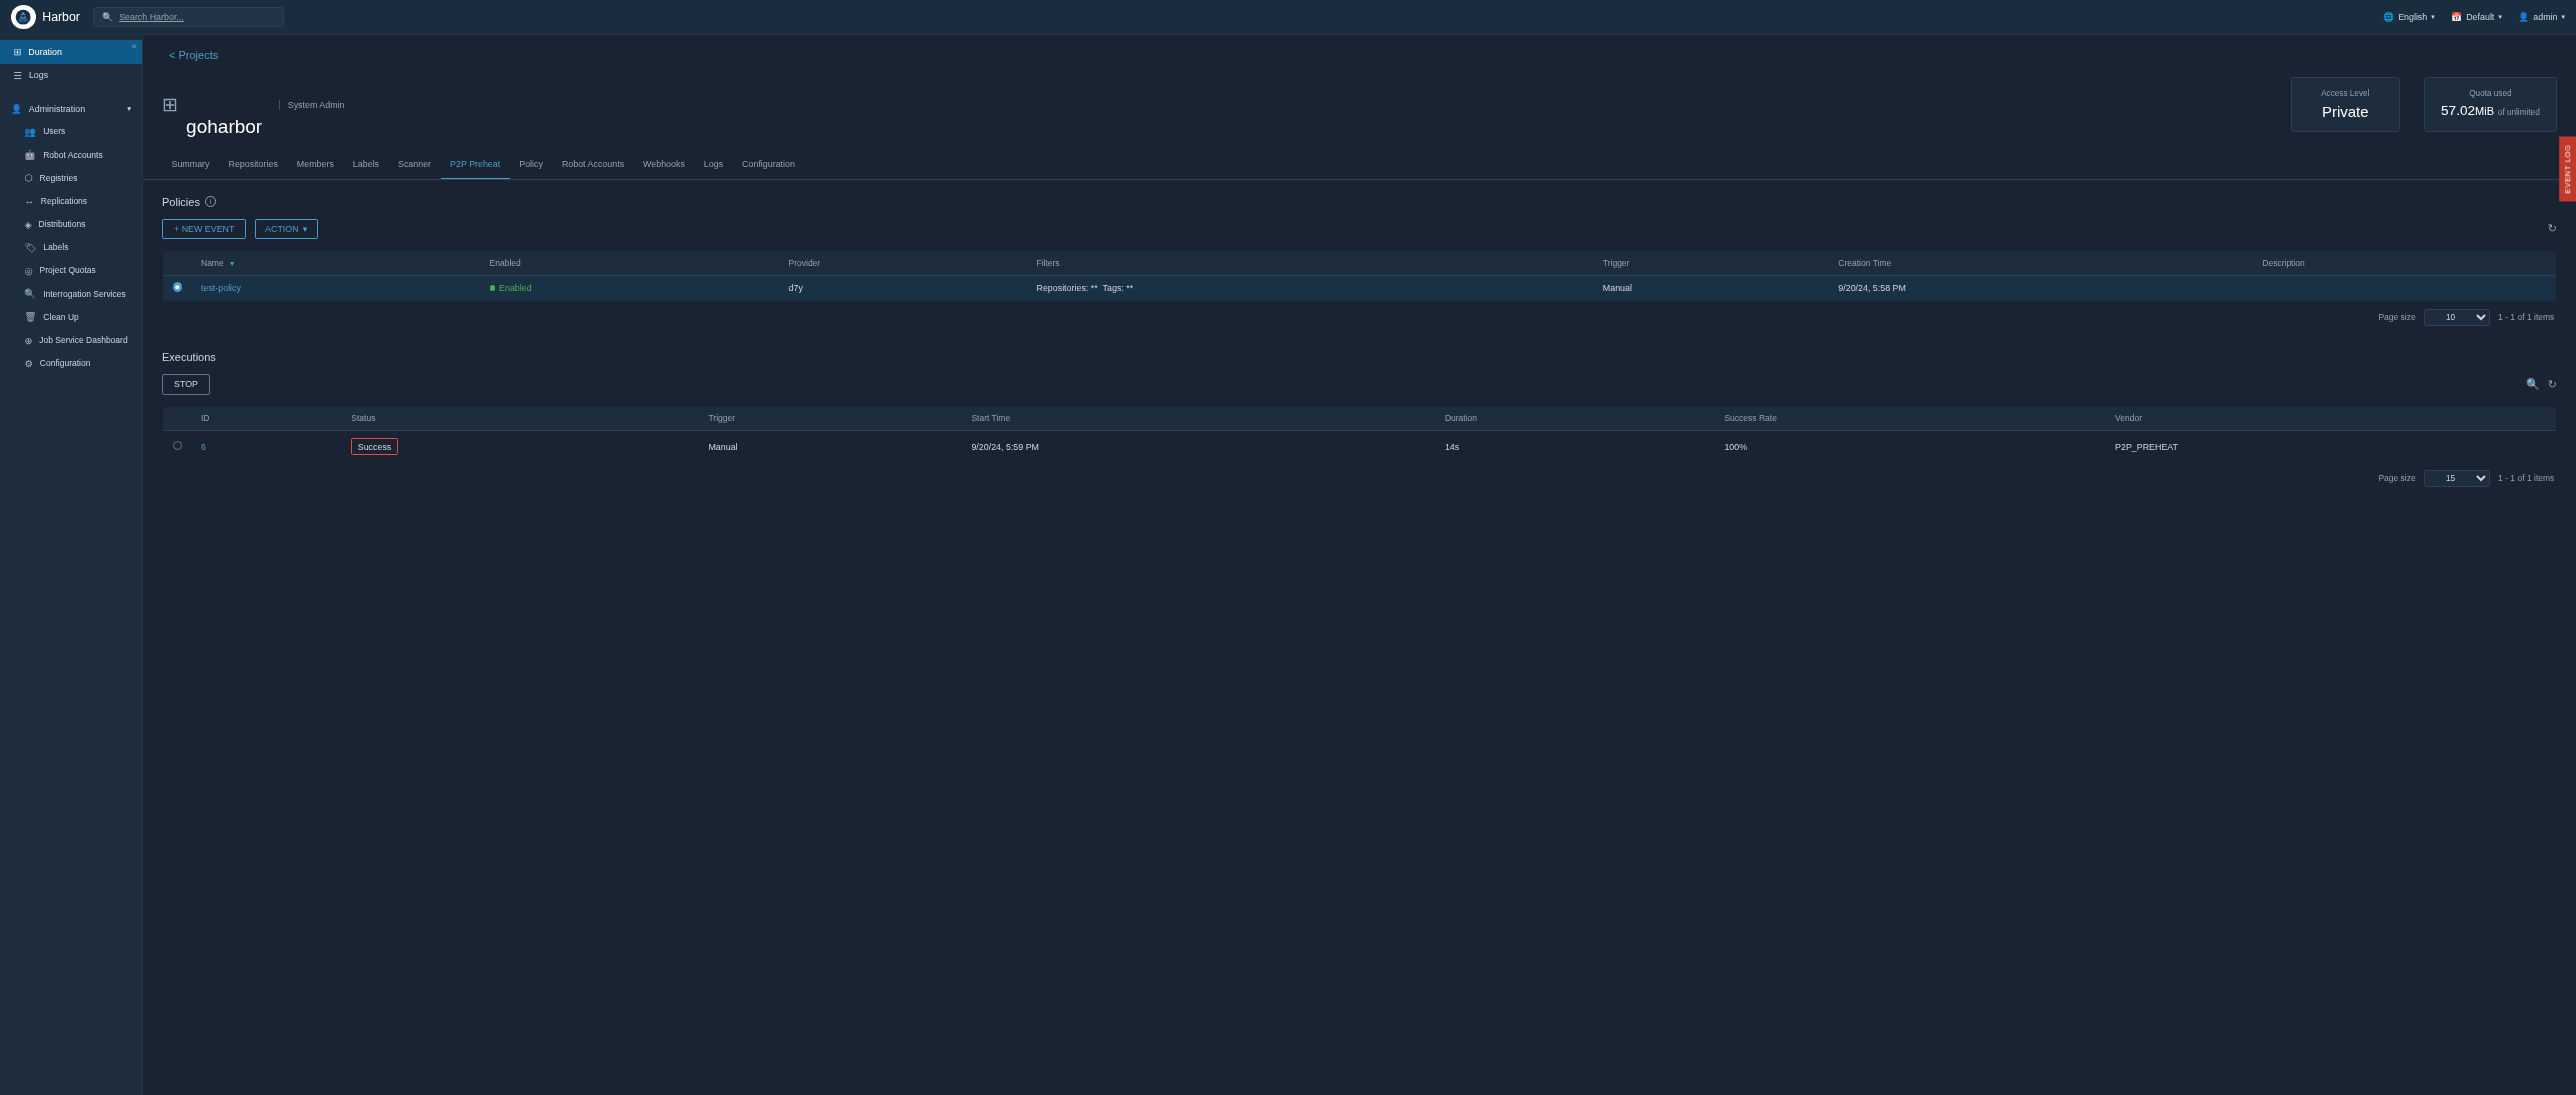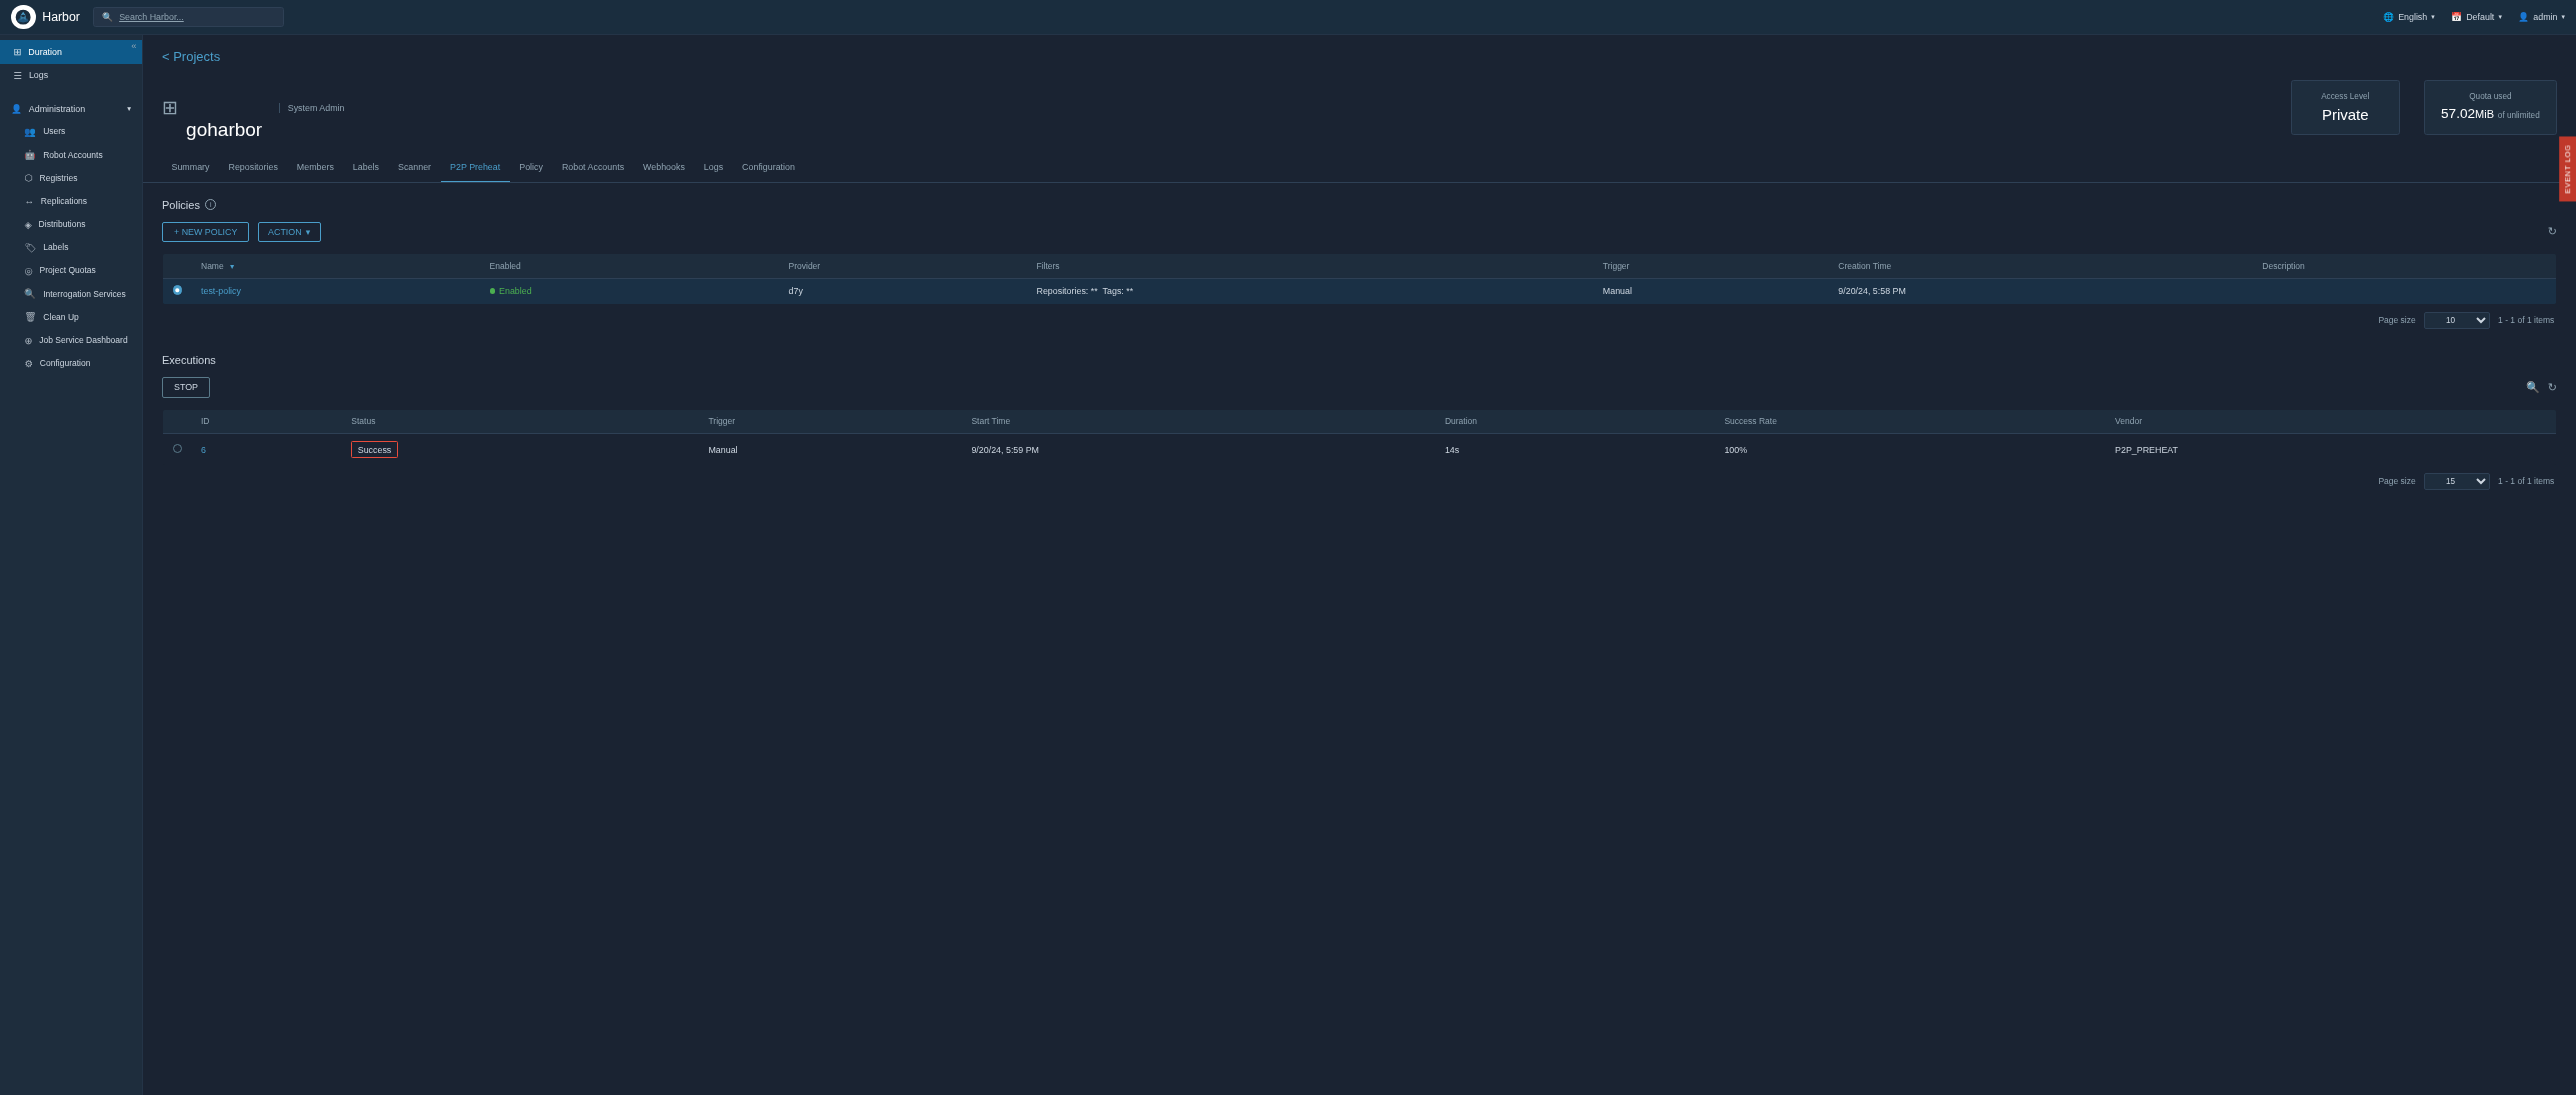--- a/index.html
+++ b/index.html
@@ -132,23 +132,24 @@
       transform: rotate(180deg);
     }
 
     
     .project-header {
       padding: 13.6px 19px 0;
       background: #1a2332;
     }
     .breadcrumb {
       color: #4a9eca;
-      font-size: 13px;
+      font-size: 11px;
       cursor: pointer;
       margin-bottom: 11px;
+      margin-left: 7px;
     }
     .project-title-row {
       display: flex;
       align-items: center;
       justify-content: space-between;
     }
     .project-title {
       display: flex;
       align-items: center;
       gap: 8.2px;
@@ -537,21 +538,21 @@
 
     <div class="content-area">
 
       <div>
         <div class="section-title">
           <span>Policies</span>
           <span class="info-icon">i</span>
         </div>
 
         <div class="toolbar">
-          <button class="btn-new-policy">+ NEW POLICY</button>
+          <button class="btn-new-policy">+ NEW EVENT</button>
           <button class="btn-action">
             <span>ACTION</span>
             <span>▾</span>
           </button>
           <span class="refresh-icon-btn">↻</span>
         </div>
 
         <table class="data-table">
           <thead>
             <tr>

